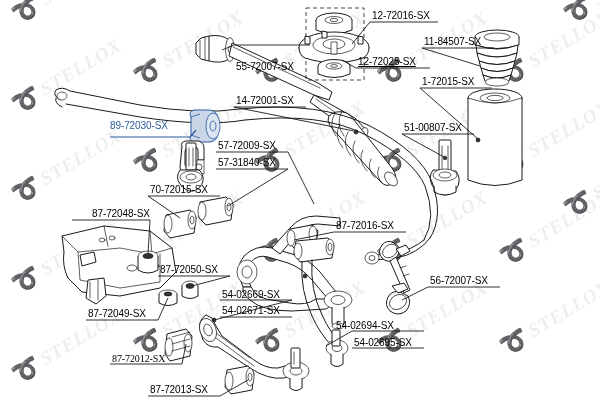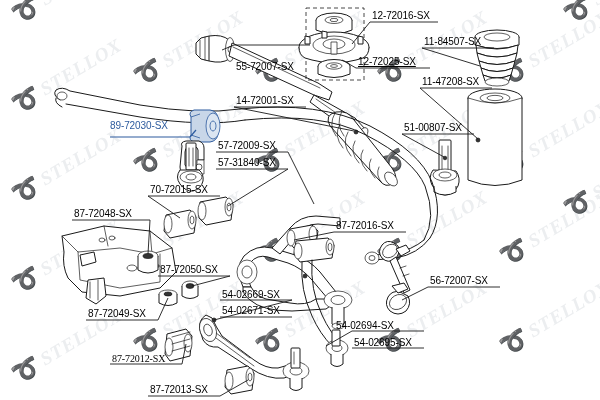--- a/index.html
+++ b/index.html
@@ -413,28 +413,28 @@
       <path class="lead" d="M148 396 L220 396"></path>
       <path class="lead" d="M220 396 L248 380"></path>
     </g>
   </svg>
 
   <div id="labels">
       <div class="lbl" style="left: 372px; top: 10px;">12-72016-SX</div>
       <div class="lbl" style="left: 236px; top: 33px; margin-top: 28px;">55-72007-SX</div>
       <div class="lbl" style="left: 424px; top: 36px;">11-84507-SX</div>
       <div class="lbl" style="left: 358px; top: 56px; text-decoration: underline;">12-72025-SX</div>
-      <div class="lbl" style="left: 422px; top: 76px;">11-47208-SX</div>
+      <div class="lbl" style="left: 422px; top: 76px;">1-72015-SX</div>
       <div class="lbl" style="left: 236px; top: 95px;">14-72001-SX</div>
       <div class="lbl" style="left: 404px; top: 122px;">51-00807-SX</div>
       <div class="lbl hl" style="left: 110px; top: 120px;">89-72030-SX</div>
       <div class="lbl" style="left: 218px; top: 140px;">57-72009-SX</div>
       <div class="lbl" style="left: 218px; top: 157px;">57-31840-SX</div>
       <div class="lbl" style="left: 150px; top: 184px;">70-72015-SX</div>
-      <div class="lbl" style="left: 74px; top: 208px;">87-72048-SX</div>
+      <div class="lbl" style="left: 92px; top: 208px;">87-72048-SX</div>
       <div class="lbl" style="left: 336px; top: 220px;">87-72016-SX</div>
       <div class="lbl" style="left: 160px; top: 264px;">87-72050-SX</div>
       <div class="lbl" style="left: 430px; top: 275px;">56-72007-SX</div>
       <div class="lbl" style="left: 222px; top: 289px; text-align: center;">54-02669-SX</div>
       <div class="lbl" style="left: 88px; top: 308px;">87-72049-SX</div>
       <div class="lbl" style="left: 222px; top: 305px;">54-02671-SX</div>
       <div class="lbl" style="left: 336px; top: 320px; text-align: right;">54-02694-SX</div>
       <div class="lbl" style="left: 112px; top: 353px; font-family: Liberation Serif, serif;">87-72012-SX</div>
       <div class="lbl" style="left: 354px; top: 337px;">54-02695-SX</div>
       <div class="lbl" style="left: 150px; top: 384px;">87-72013-SX</div>

